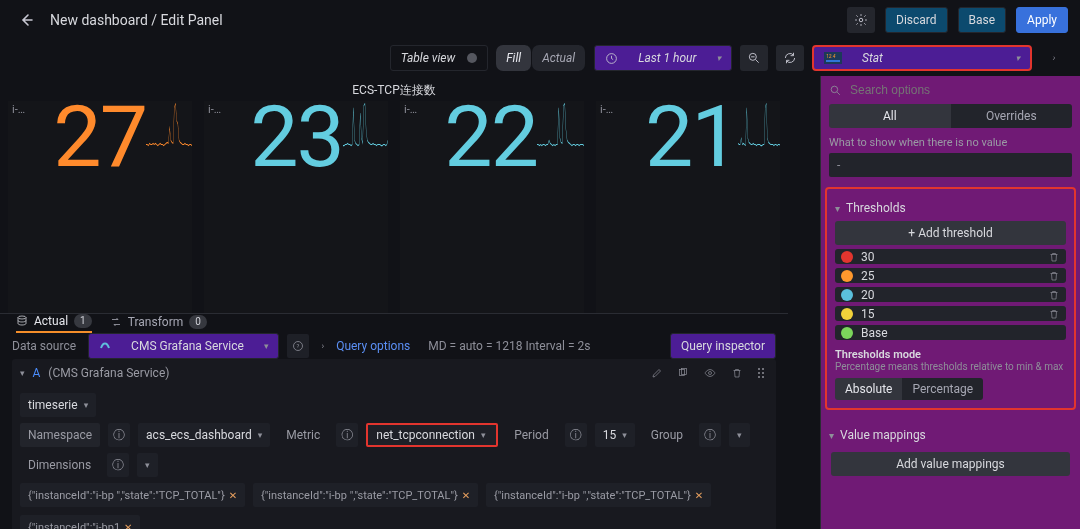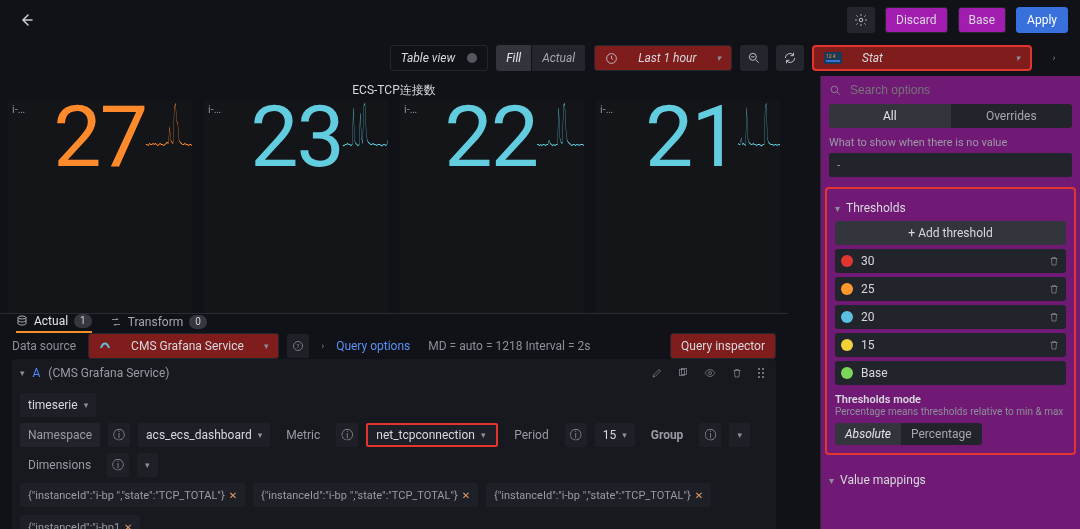--- a/index.html
+++ b/index.html
@@ -10,29 +10,29 @@
     font-family: -apple-system, BlinkMacSystemFont, "Segoe UI", Roboto, Arial, sans-serif;
     color:#c7c7d2;
     font-size:12px;
     overflow:hidden;
     position:relative;
   }
   svg { display:block; }
   .top-bar { height:40px; display:flex; align-items:center; padding:0 12px; gap:10px; }
   .tb-title { font-size:14px; color:#d8d9de; flex:0 0 auto; }
   .tb-spacer { flex:1; }
-  .btn { background:#a21caf; color:#d8d9de; border:1px solid #24262d; border-radius:3px; padding:4px 10px; height:26px; display:inline-flex; align-items:center; font-size:12px; gap:6px; }
+  .btn { background:#0c4a6e; color:#d8d9de; border:1px solid #24262d; border-radius:3px; padding:4px 10px; height:26px; display:inline-flex; align-items:center; font-size:12px; gap:6px; }
   .btn.plain { background:transparent; }
-  .btn.light { background:#7f1d1d;gap:20px; }
+  .btn.light { background:#4c1d95;gap:20px; }
   .btn.primary { background:#3871dc; border-color:#3871dc; color:#fff; }
   .icon-btn { width:28px; height:26px; display:inline-flex; align-items:center; justify-content:center; background:#24262d; border-radius:3px; }
   .icon-btn.plain { background:transparent; }
   .toolbar-row { height:36px; display:flex; align-items:center; padding:0 12px; gap:8px;font-style:italic; }
   .seg { display:flex; border-radius:3px; overflow:hidden; }
-  .seg .seg-btn { background:#24262d; color:#a6a7b3; padding:4px 10px; height:26px; display:inline-flex; align-items:center; border-right:1px solid #111217; }
+  .seg .seg-btn { background:#24262d; color:#a6a7b3; padding:4px 10px; height:26px; display:inline-flex; align-items:center; border-right:1px solid #111217;border-radius:7px; }
   .seg .seg-btn.active { background:#33353d; color:#e5e6ec; }
   .toggle-dot { width:10px; height:10px; border-radius:50%; background:#55575f; display:inline-block; margin-left:6px; }
   .ann-red { border:2px solid #e2352e; border-radius:4px; }
   .panel-area { display:flex; height:453px; }
   .canvas-col { flex:1; min-width:0; display:flex; flex-direction:column; }
   .viz { height:240px; padding:4px 8px 0 8px; }
   .viz-title { text-align:center; color:#d8d9de; font-size:12px; padding:2px 0; }
   .card-row { display:flex; gap:12px; height:212px; }
   .card { flex:1; background:#141519; position:relative; overflow:hidden; display:flex; flex-direction:row; justify-content:space-between; padding-top:2px; }
   .card .meta { color:#8e8f99; font-size:11px; padding:0 4px; white-space:nowrap; overflow:hidden; text-overflow:ellipsis; }
@@ -65,41 +65,42 @@
   .rc-search-input { flex:1; background:transparent; border:none; color:#c7c7d2; font-size:12px; outline:none; }
   .rc-seg { margin:0 8px; display:flex; border-radius:3px; overflow:hidden; }
   .rc-seg .sbtn { flex:1; text-align:center; padding:5px 0; background:#22242b; color:#a6a7b3; }
   .rc-seg .sbtn.active { background:#33353d; color:#e5e6ec; }
   .rc-block { margin-top:8px; padding:0 8px; }
   .rc-label { color:#9a9ba4; font-size:11px; }
   .rc-valrow { margin-top:4px; background:#22242b; height:24px; border-radius:2px; display:flex; align-items:center; padding:0 8px; color:#8e8f99; }
   .rc-section-head { display:flex; align-items:center; gap:6px; margin:12px 8px 4px 8px; color:#d8d9de; }
   .rc-section-head .chev-ico { color:#8e8f99; font-size:10px; }
   .thr-btn { margin:6px 8px 4px 8px; background:#33353d; color:#d8d9de; text-align:center; padding:5px 0; border-radius:3px; }
-  .thr-row { margin:0 8px 4px 8px; background:#22242b; height:24px; display:flex; align-items:center; border-radius:3px; padding:0 6px; gap:8px; }
+  .thr-row { margin:0 8px 4px 8px; background:#22242b; height:15px; display:flex; align-items:center; border-radius:3px; padding:0 6px; gap:8px; }
   .swatch { width:12px; height:12px; border-radius:50%; }
   .thr-val { flex:1; color:#d8d9de; }
   .trash { color:#8e8f99; }
   .rc-mode { padding:4px 8px 0 8px; }
   .rc-mode-title { color:#d8d9de; font-size:11px; font-weight:600; }
   .rc-mode-sub { color:#8e8f99; font-size:10px; }
   .rc-mode-seg { margin-top:6px; display:inline-flex; border-radius:3px; overflow:hidden; }
   .rc-mode-seg .mbtn { background:#22242b; color:#a6a7b3; padding:4px 10px; }
-  .rc-mode-seg .mbtn.active { background:#33353d; color:#e5e6ec;font-style:italic; }
+  .rc-mode-seg .mbtn.active { background:#33353d; color:#e5e6ec; }
   .vm-btn { margin:6px 10px 0 10px; background:#33353d; color:#d8d9de; text-align:center; padding:5px 0; border-radius:3px; }
 </style>
 </head>
 <body>
 
 <div class="top-bar">
   <div class="icon-btn plain">
     <svg width="16" height="16" viewBox="0 0 16 16">
         <path d="M10 3 L5 8 L10 13 M5 8 H14" stroke="#c7c7d2" stroke-width="1.6" fill="none" stroke-linecap="round"></path>
       </svg>
   </div>
+  <div class="tb-title">New dashboard / Edit Panel</div>
   <div class="tb-spacer"></div>
   <div class="icon-btn">
     <svg width="14" height="14" viewBox="0 0 24 24">
         <circle cx="12" cy="12" r="3" stroke="#c7c7d2" stroke-width="1.6" fill="none"></circle>
         <path d="M12 2v3M12 19v3M4.2 4.2l2.1 2.1M17.7 17.7l2.1 2.1M2 12h3M19 12h3M4.2 19.8l2.1-2.1M17.7 6.3l2.1-2.1" stroke="#c7c7d2" stroke-width="1.6"></path>
       </svg>
   </div>
   <div class="btn">Discard</div>
   <div class="btn">Base</div>
   <div class="btn primary">Apply</div>
@@ -287,21 +288,21 @@
               <span class="chev">▾</span>
             </div>
 
           <div class="fld-label link" style="min-width:50px; background:transparent;">Period</div>
           <div class="fld-info">ⓘ</div>
           <div class="fld-val">
               <span>15</span>
               <span class="chev">▾</span>
             </div>
 
-          <div class="fld-label link" style="min-width:46px; background:transparent;font-weight:bold;">Group</div>
+          <div class="fld-label link" style="min-width:46px; background:transparent;">Group</div>
           <div class="fld-info">ⓘ</div>
           <div class="fld-val">
               <span class="chev">▾</span>
             </div>
         </div>
         <div class="form-row">
           <div class="fld-label link" style="background:transparent;">Dimensions</div>
           <div class="fld-info">ⓘ</div>
           <div class="fld-val">
               <span class="chev">▾</span>
@@ -393,14 +394,15 @@
           <div class="mbtn active">Absolute</div>
           <div class="mbtn">Percentage</div>
         </div>
       </div>
     </div>
 
     <div class="rc-section-head">
       <span class="chev-ico">▾</span>
       <span>Value mappings</span>
     </div>
+    <div class="vm-btn">Add value mappings</div>
   </div>
 </div>
 
 </body></html>

